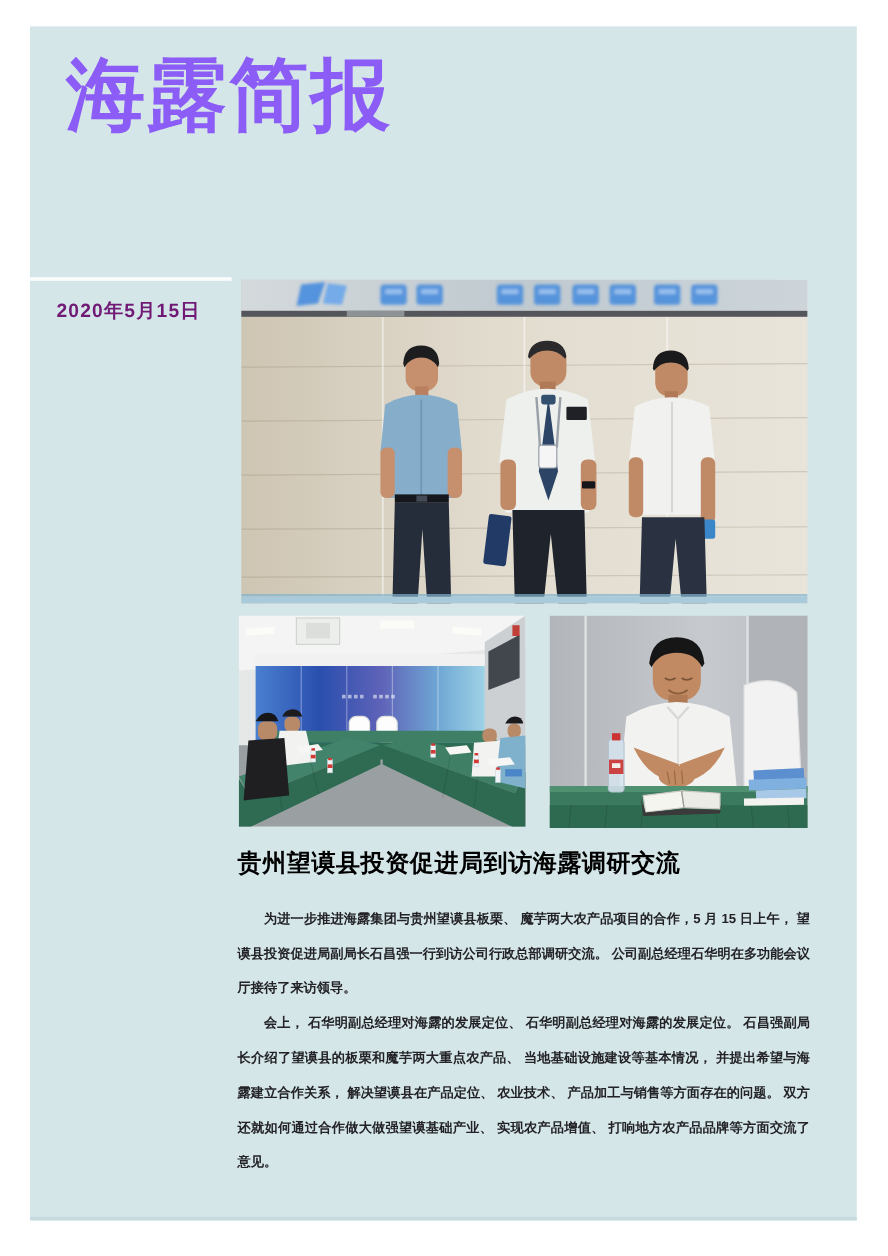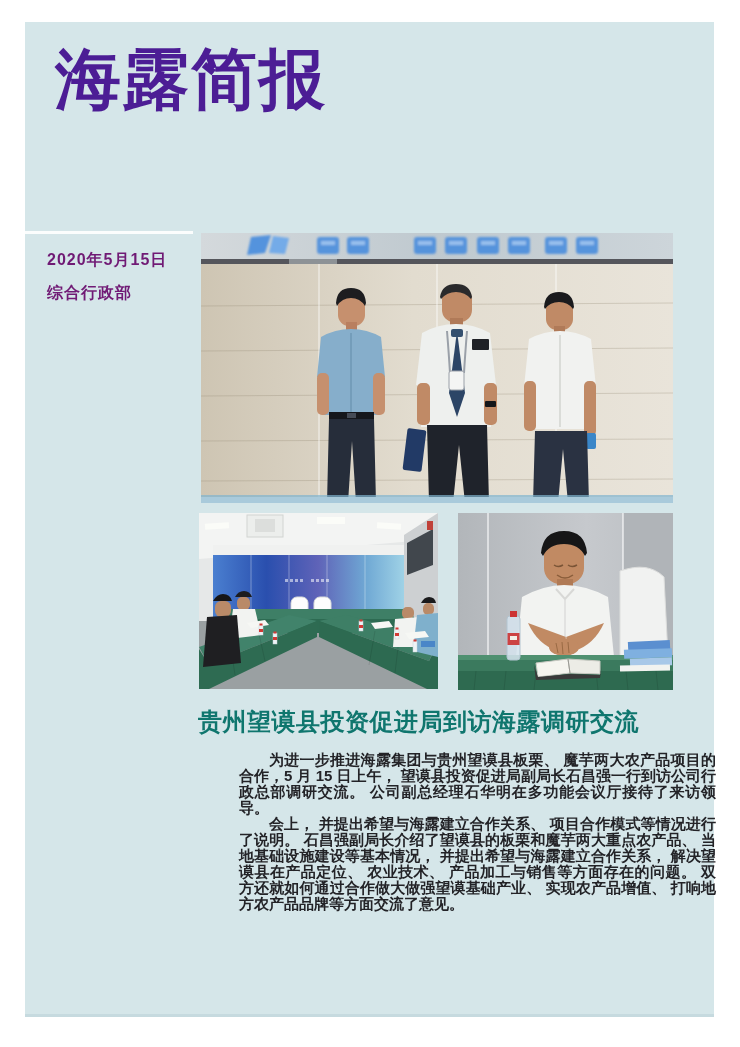--- a/index.html
+++ b/index.html
@@ -6,63 +6,61 @@
   .page{
     position:relative;width:740px;height:1047px;background:#ffffff;overflow:hidden;
     font-family:"Liberation Sans", sans-serif;
   }
   .panel{
     position:absolute;left:25px;top:22px;width:689px;height:995px;
     background:#d5e6e9;border-bottom:3px solid #c6dadf;box-sizing:border-box;
   }
   .masthead{
     position:absolute;left:55px;top:40px;display:flex;align-items:baseline;gap:14px;
-    color:#4c1d95;white-space:nowrap;
+    color:#8b5cf6;white-space:nowrap;
   }
   .masthead .big{font-size:66px;font-weight:800;letter-spacing:2px;line-height:1.2;}
   .masthead .issue{font-size:28px;font-weight:700;letter-spacing:1px;}
   .rule{
     position:absolute;left:25px;top:231px;width:168px;height:3px;background:#fbfdfd;
   }
   .meta{
     position:absolute;left:47px;top:243px;color:#701a75;font-weight:700;
     font-size:16px;line-height:33px;letter-spacing:1px;white-space:nowrap;
   }
   .photo{position:absolute;display:block;}
   #photo-main{left:201px;top:233px;}
   #photo-room{left:199px;top:513px;}
   #photo-exec{left:458px;top:513px;}
   .headline{
     position:absolute;left:198px;top:706px;width:480px;
-    color:#0f766e;font-size:24px;font-weight:800;letter-spacing:0.5px;white-space:nowrap;
+    color:#000000;font-size:20px;font-weight:800;letter-spacing:0.5px;white-space:nowrap;
   }
   .body-text{
     position:absolute;left:198px;top:752px;width:477px;
-    color:#232327;font-size:15px;font-weight:700;line-height:16px;
+    color:#232327;font-size:11px;font-weight:700;line-height:29px;
     text-align:justify;
-    margin-left:41px;
   }
   .body-text p{margin:0;text-indent:2em;}
 </style>
 </head>
 <body>
 
 <div class="page">
 
   <div class="panel"></div>
 
   <div class="masthead">
     <span class="big">海露简报</span>
   </div>
 
   <div class="rule"></div>
 
   <div class="meta">
     <div>2020年5月15日</div>
-    <div>综合行政部</div>
   </div>
 
   <svg id="photo-main" class="photo" width="472" height="270" viewBox="0 0 472 270" role="img" aria-label="三人在公司标识墙前合影">
     <defs>
       <linearGradient id="wallg" x1="0" y1="0" x2="1" y2="0">
         <stop offset="0" stop-color="#cec5b3"></stop>
           <stop offset="0.45" stop-color="#e2dccf"></stop>
         <stop offset="1" stop-color="#e9e4da"></stop>
       </linearGradient>
       <linearGradient id="signg" x1="0" y1="0" x2="1" y2="0">
@@ -336,16 +334,16 @@
       <rect x="166" y="136" width="48" height="9" fill="#7fb0e0" transform="rotate(-2 190 140)"></rect>
       <rect x="172" y="145" width="42" height="8" fill="#a8c8e8" transform="rotate(-2 193 149)"></rect>
       <rect x="162" y="152" width="50" height="6" fill="#f2f3f0" transform="rotate(-1 187 155)"></rect>
     </g>
   </svg>
 
   <div class="headline">贵州望谟县投资促进局到访海露调研交流</div>
 
   <div class="body-text">
     <p>为进一步推进海露集团与贵州望谟县板栗、 魔芋两大农产品项目的合作，5 月 15 日上午， 望谟县投资促进局副局长石昌强一行到访公司行政总部调研交流。 公司副总经理石华明在多功能会议厅接待了来访领导。</p>
-    <p>会上， 并提出希望与海露建立合作关系、 项目合作模式等情况进行了说明。 石昌强副局长介绍了望谟县的板栗和魔芋两大重点农产品、 当地基础设施建设等基本情况， 并提出希望与海露建立合作关系， 解决望谟县在产品定位、 农业技术、 产品加工与销售等方面存在的问题。 双方还就如何通过合作做大做强望谟基础产业、 实现农产品增值、 打响地方农产品品牌等方面交流了意见。</p>
+    <p>会上， 石华明副总经理对海露的发展定位、 石华明副总经理对海露的发展定位。 石昌强副局长介绍了望谟县的板栗和魔芋两大重点农产品、 当地基础设施建设等基本情况， 并提出希望与海露建立合作关系， 解决望谟县在产品定位、 农业技术、 产品加工与销售等方面存在的问题。 双方还就如何通过合作做大做强望谟基础产业、 实现农产品增值、 打响地方农产品品牌等方面交流了意见。</p>
   </div>
 
 </div>
 
 </body></html>

